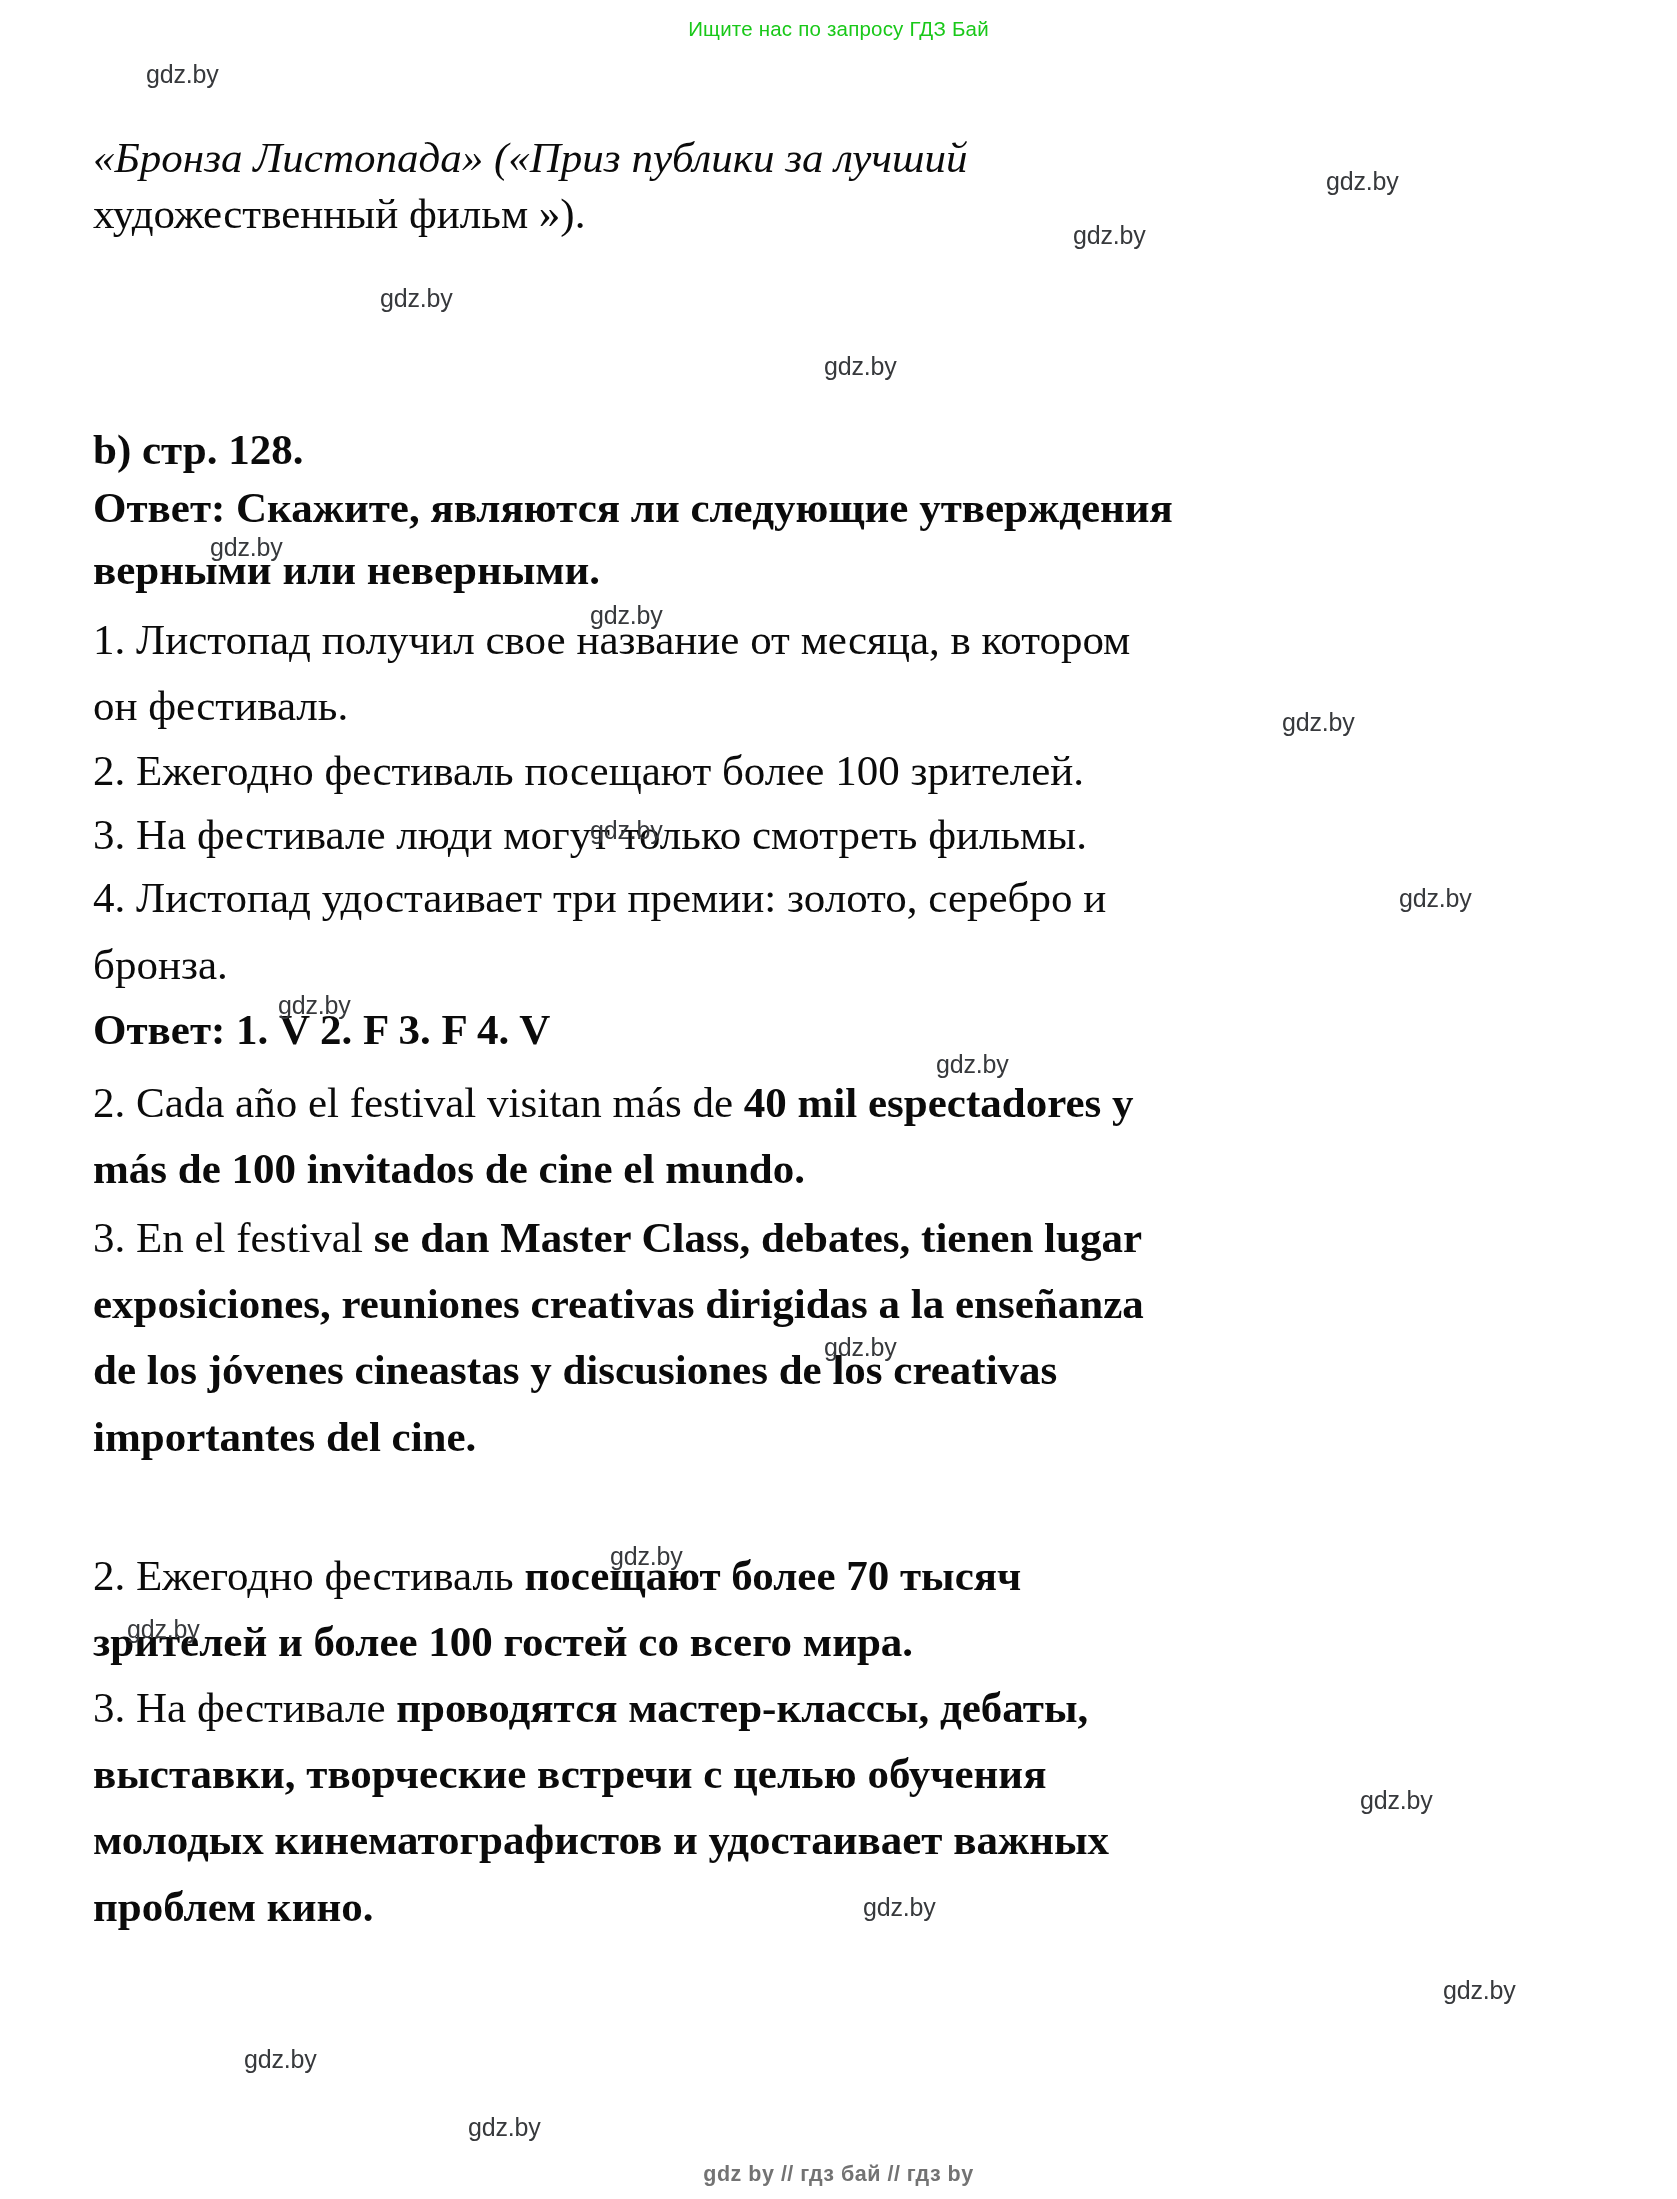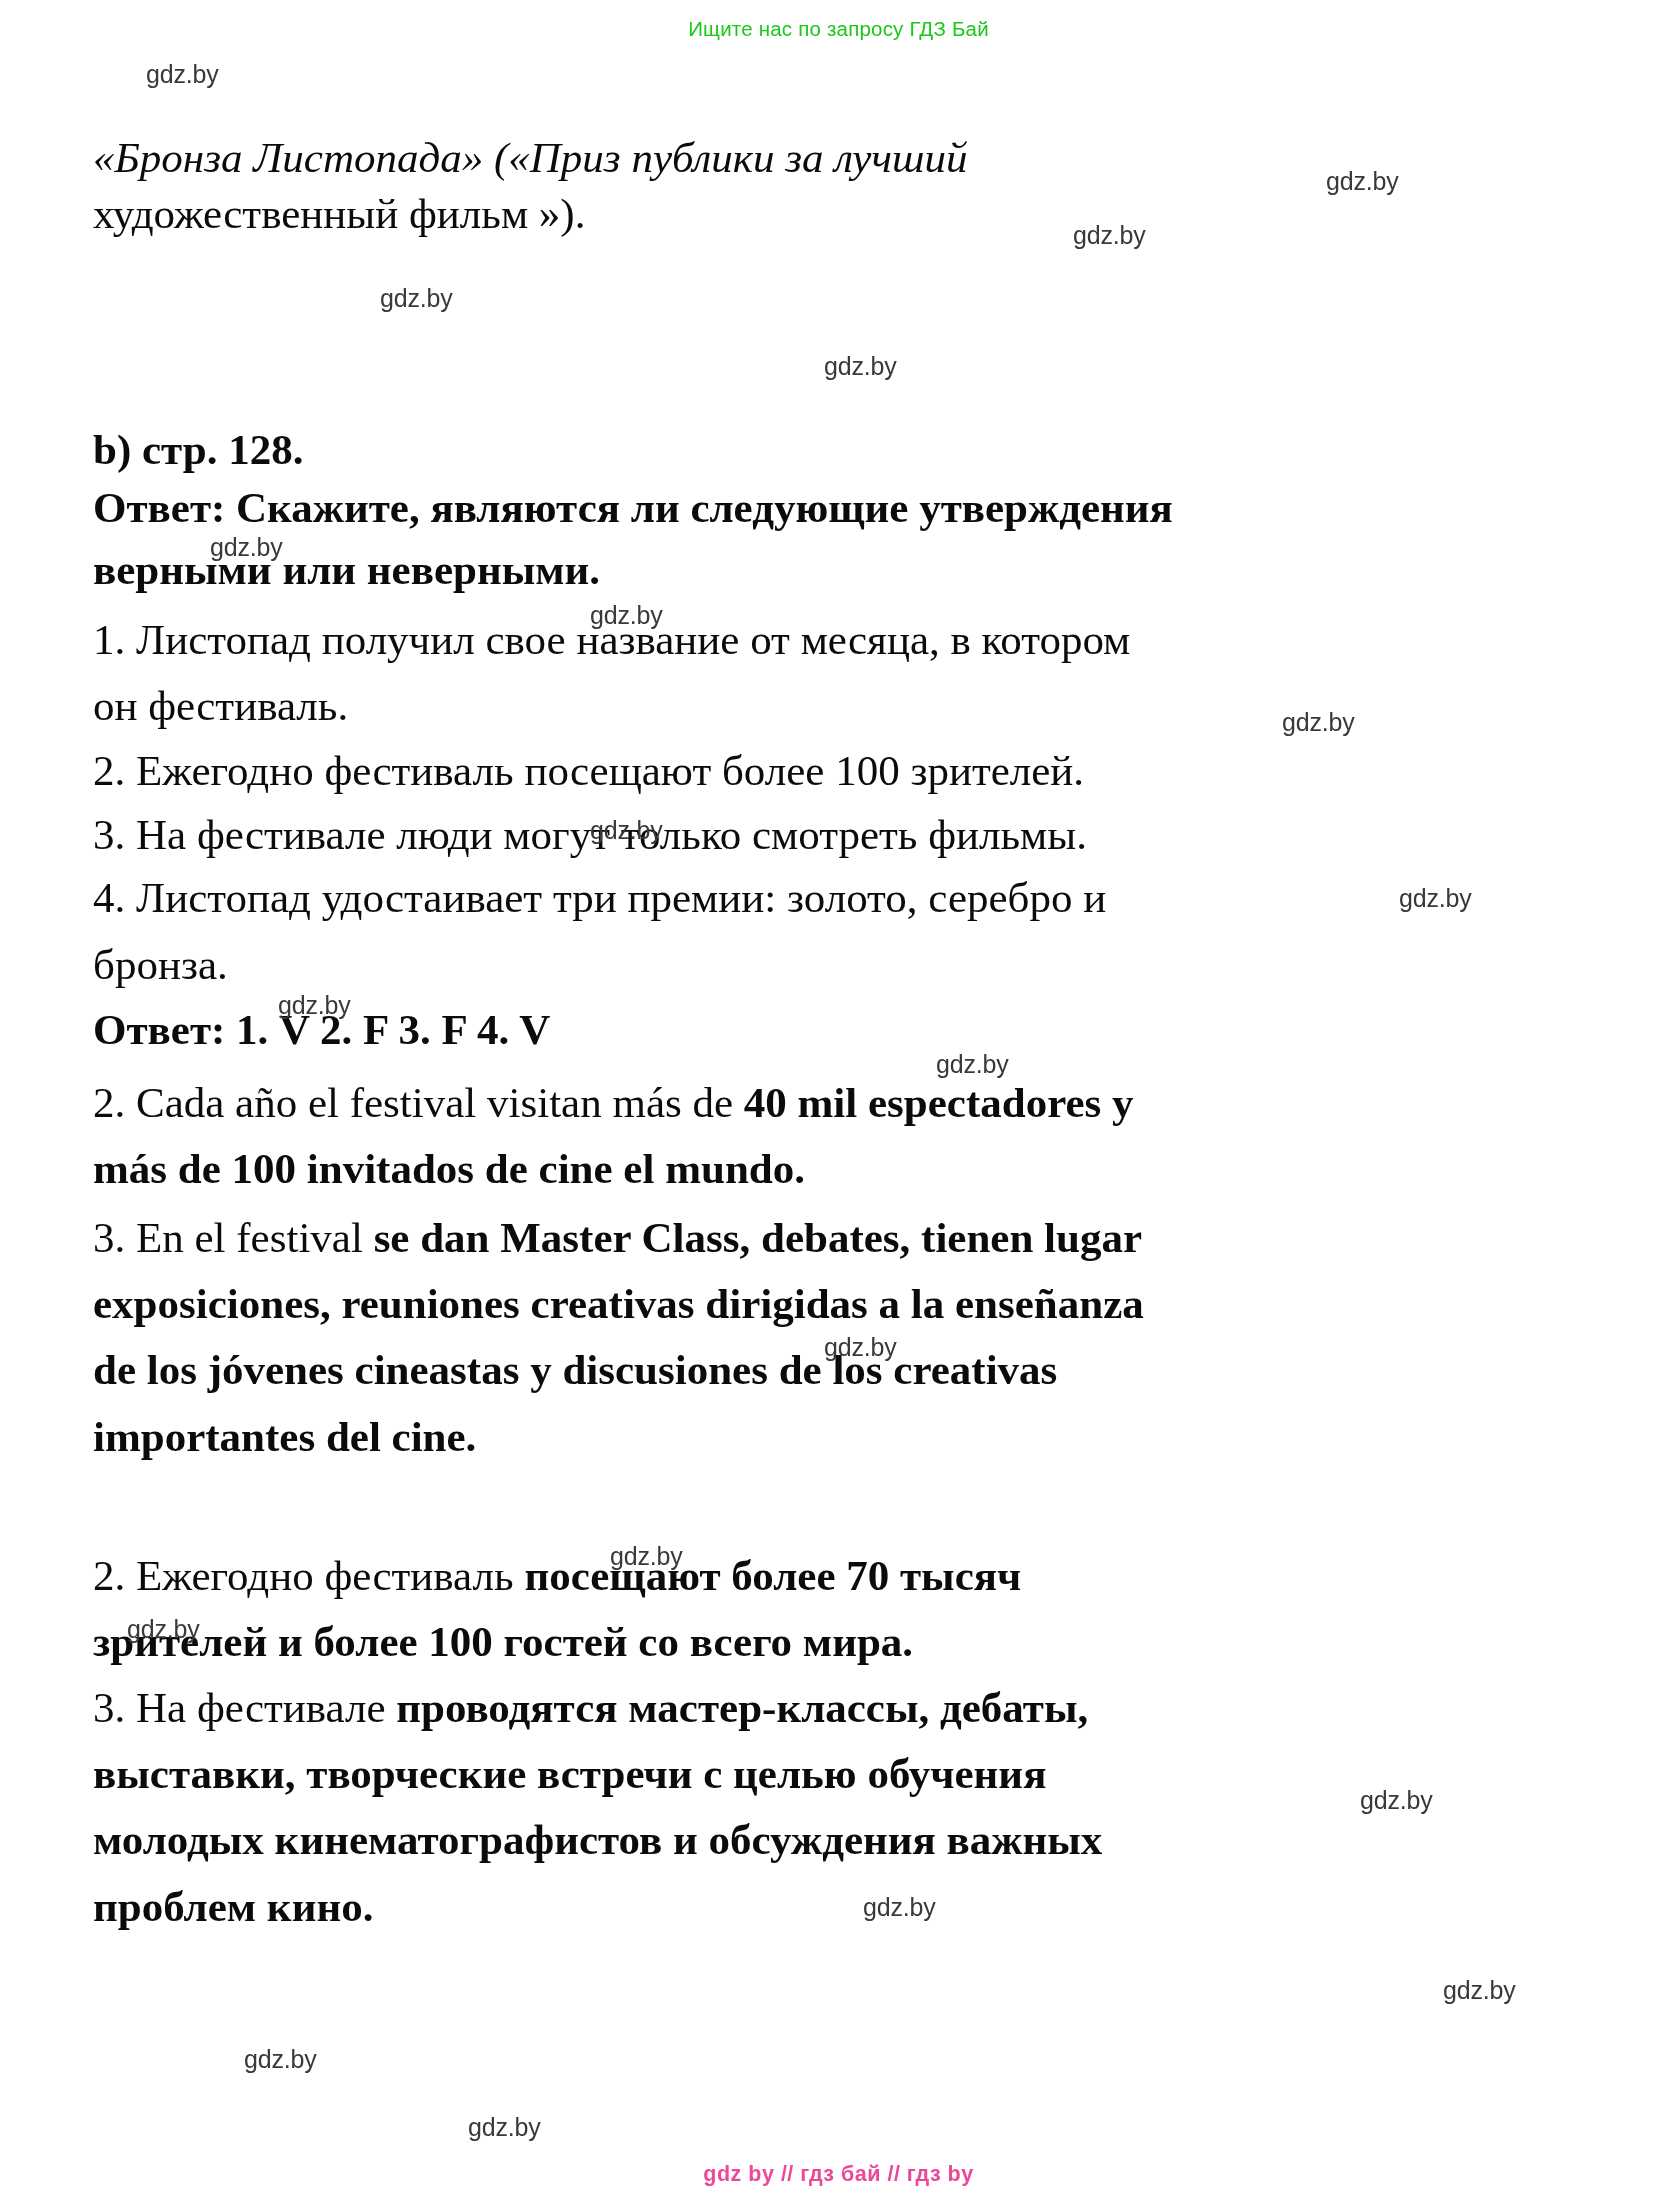--- a/index.html
+++ b/index.html
@@ -32,21 +32,21 @@
   }
   .promo-footer {
     position: absolute;
     bottom: 11.7px;
     left: 0;
     width: 100%;
     text-align: center;
     font-family: "Liberation Sans", sans-serif;
     font-size: 21.5px;
     font-weight: bold;
-    color: #ec4899;
+    color: #737373;
     letter-spacing: 0.5px;
     white-space: nowrap;
   }
 
   
   .page {
     position: absolute;
     left: 93px;
     top: 0px;
     width: 1453px;
@@ -103,21 +103,21 @@
       <p class="ln" style="top: 1063px;">2. Cada año el festival visitan más de <span class="b">40 mil espectadores y</span></p>
       <p class="ln bold last" style="top: 1129px;">más de 100 invitados de cine el mundo.</p>
       <p class="ln" style="top: 1198px;">3. En el festival <span class="b">se dan Master Class, debates, tienen lugar</span></p>
       <p class="ln bold" style="top: 1264px;">exposiciones, reuniones creativas dirigidas a la enseñanza</p>
       <p class="ln bold" style="top: 1330px;">de los jóvenes cineastas y discusiones de los creativas</p>
       <p class="ln bold last" style="top: 1397px;">importantes del cine.</p>
       <p class="ln" style="top: 1536px;">2. Ежегодно фестиваль <span class="b">посещают более 70 тысяч</span></p>
       <p class="ln bold last" style="top: 1602px;">зрителей и более 100 гостей со всего мира.</p>
       <p class="ln" style="top: 1668px;">3. На фестивале <span class="b">проводятся мастер-классы, дебаты,</span></p>
       <p class="ln bold" style="top: 1734px;">выставки, творческие встречи с целью обучения</p>
-      <p class="ln bold" style="top: 1800px;">молодых кинематографистов и обсуждения важных</p>
+      <p class="ln bold" style="top: 1800px;">молодых кинематографистов и удостаивает важных</p>
       <p class="ln bold last" style="top: 1867px;">проблем кино.</p>
     </div>
 </div>
 
 <div id="watermark-host">
     <span class="wm" style="left: 146px; top: 44px; color: rgb(55, 57, 60);">gdz.by</span>
     <span class="wm" style="left: 1326px; top: 151px; color: rgb(55, 57, 60);">gdz.by</span>
     <span class="wm" style="left: 1073px; top: 205px; color: rgb(55, 57, 60);">gdz.by</span>
     <span class="wm" style="left: 380px; top: 268px; color: rgb(55, 57, 60);">gdz.by</span>
     <span class="wm" style="left: 824px; top: 336px; color: rgb(55, 57, 60);">gdz.by</span>

